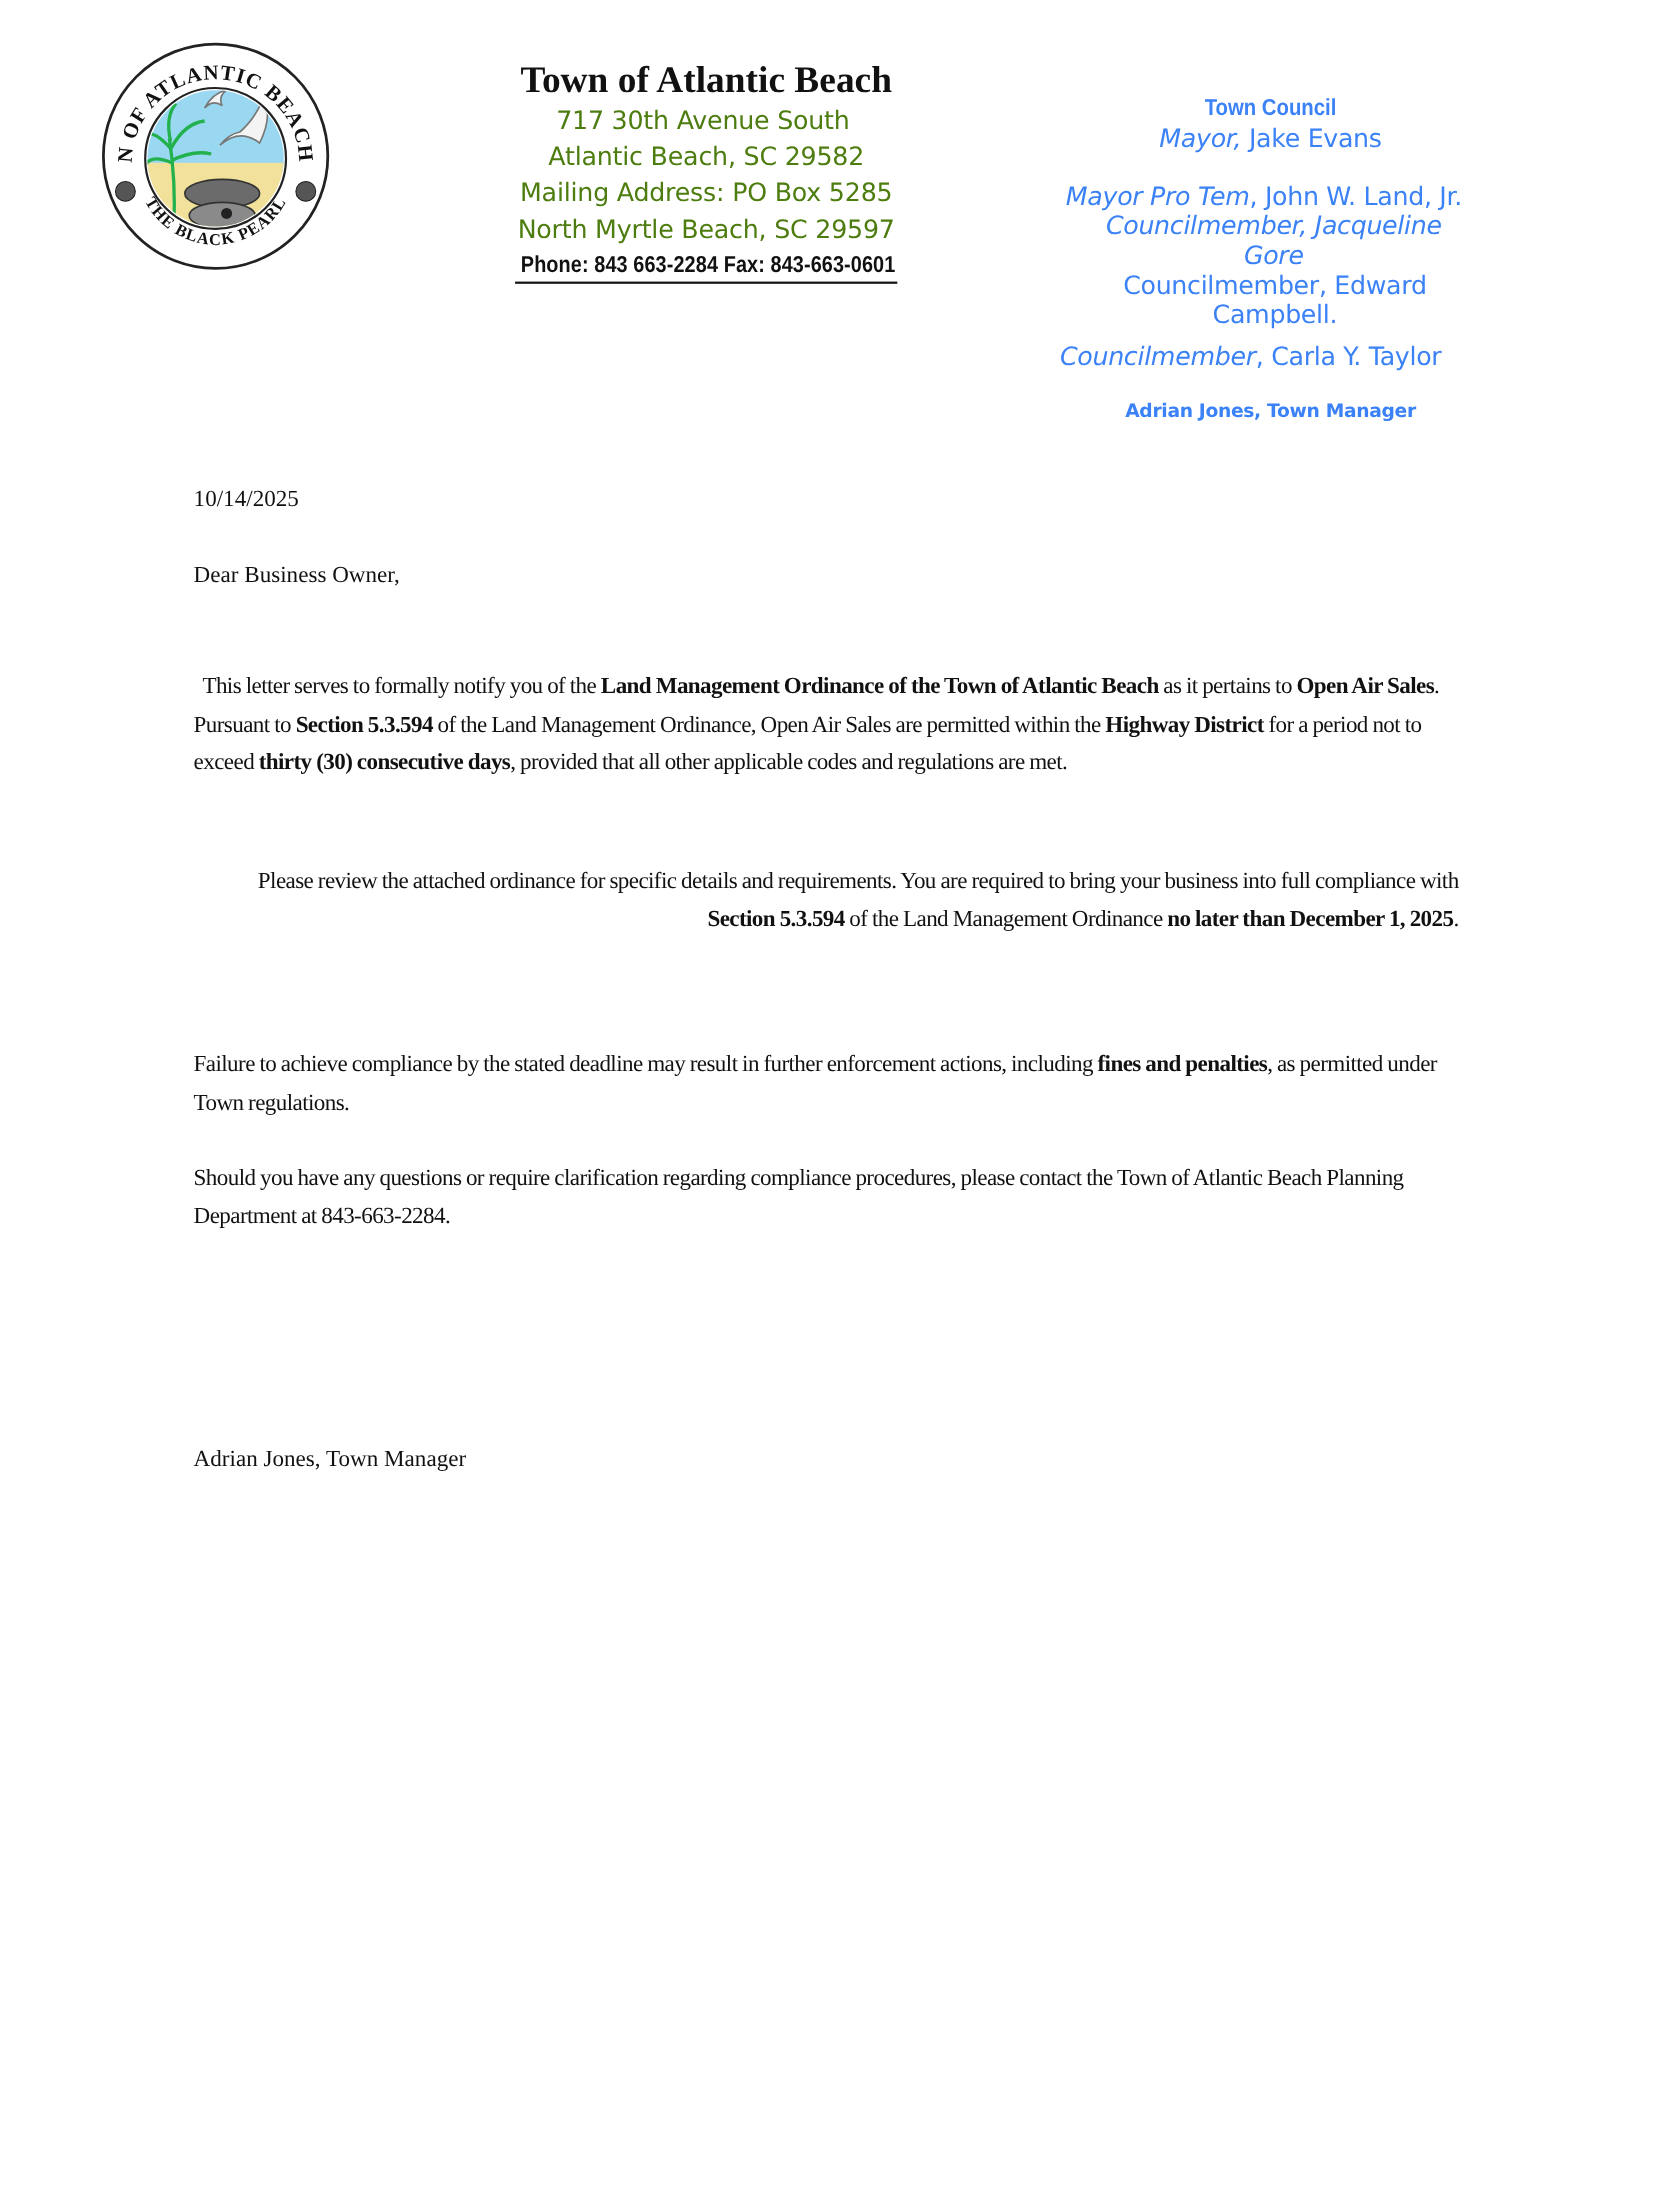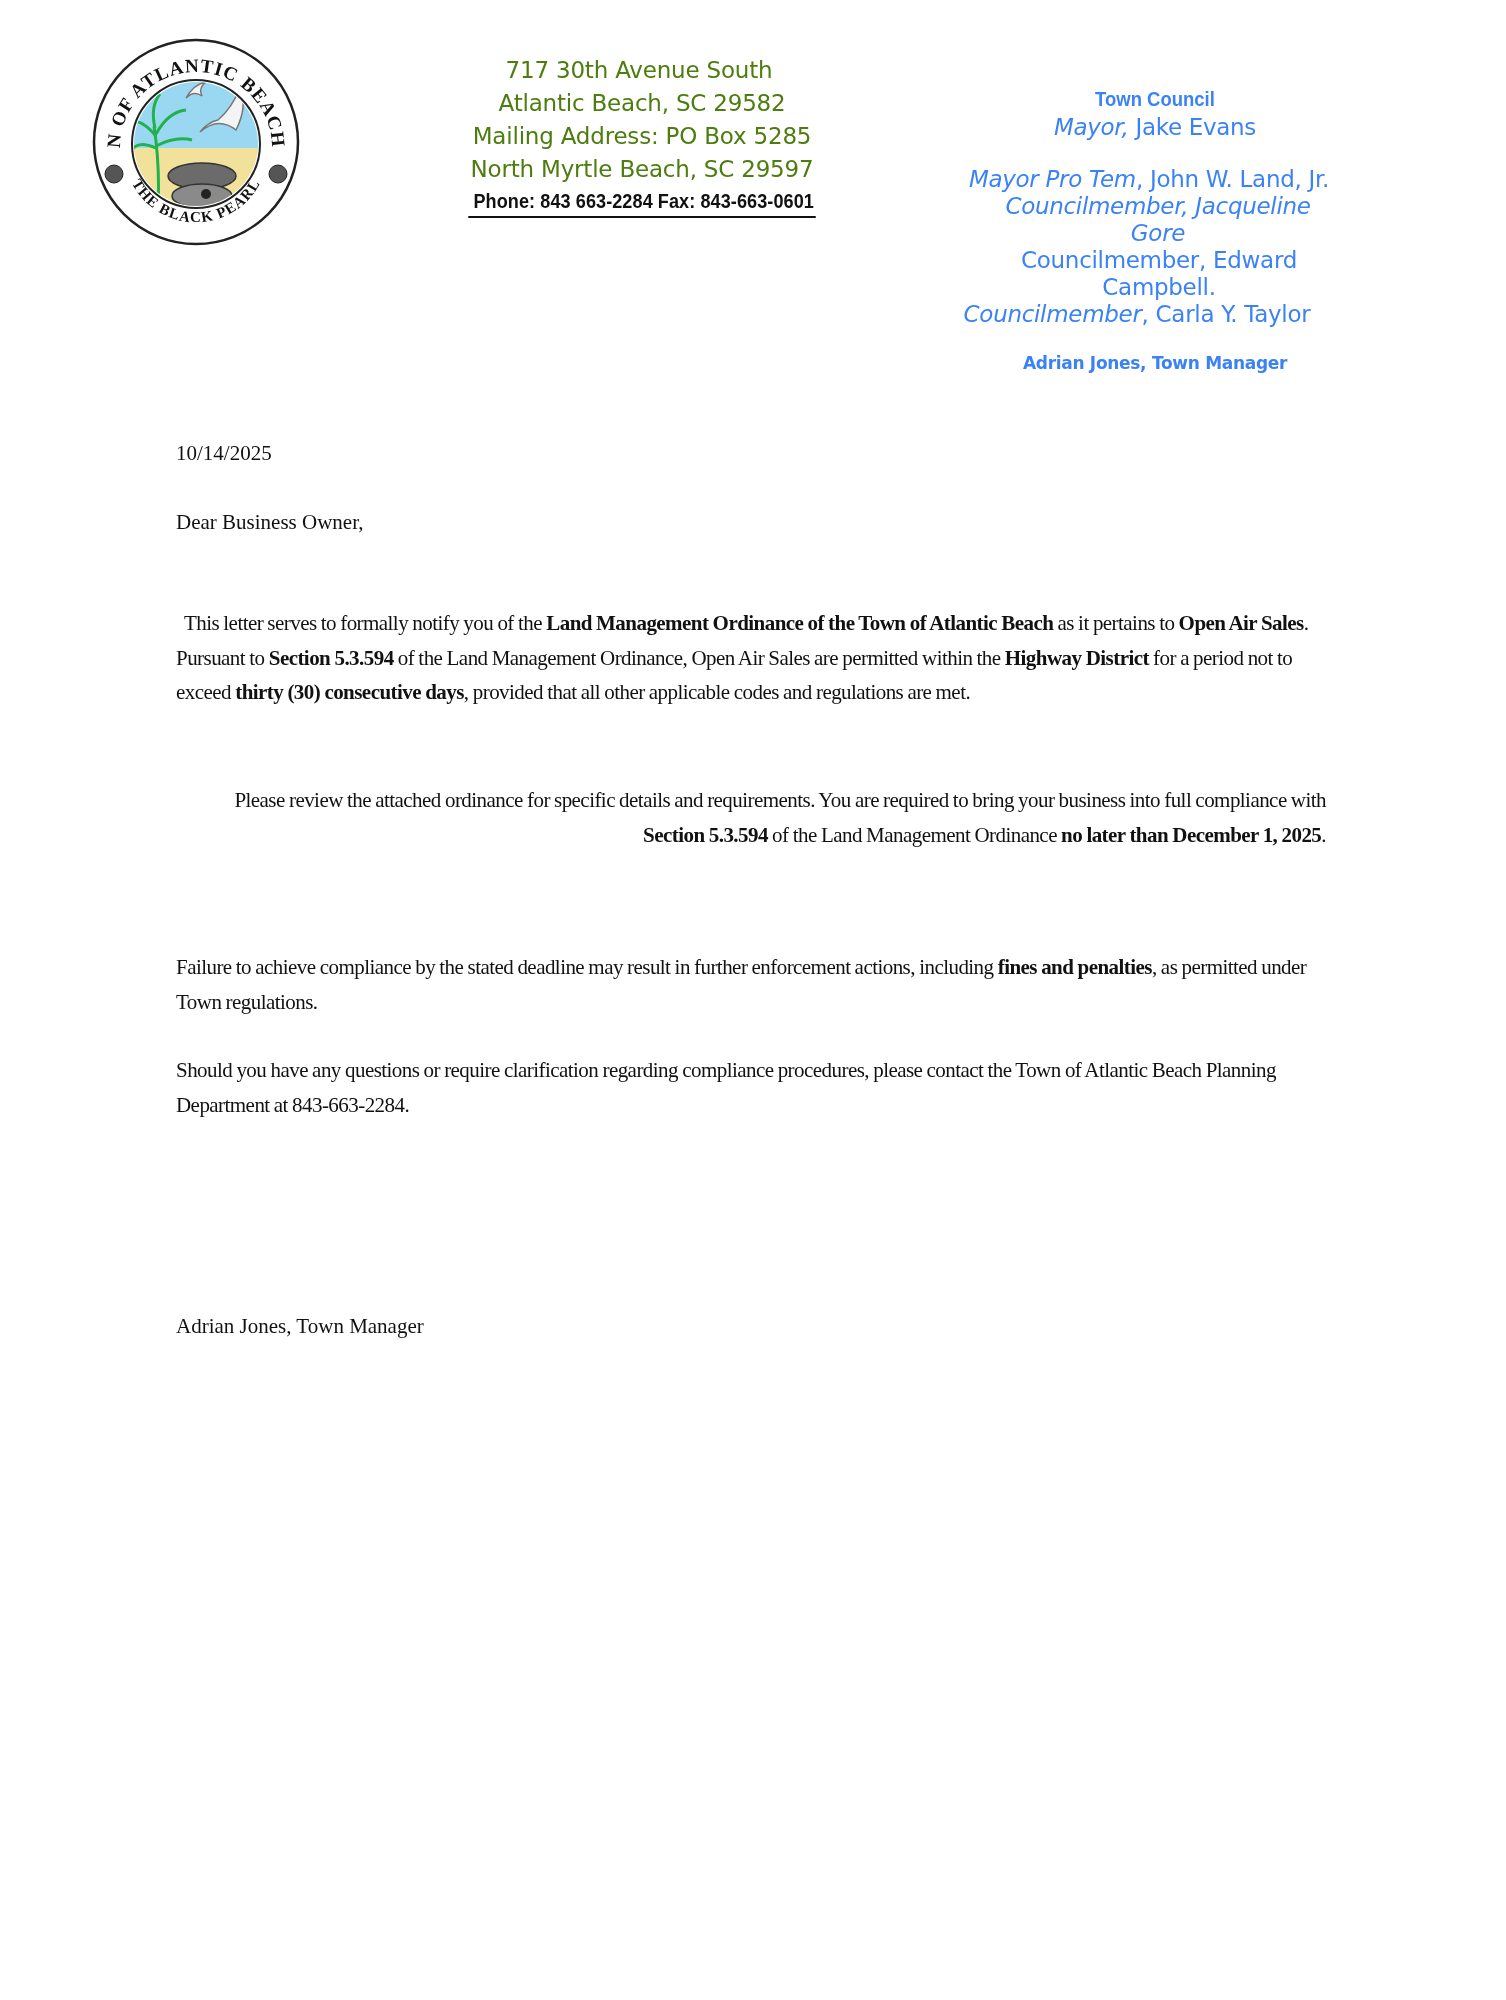--- a/index.html
+++ b/index.html
@@ -19,21 +19,21 @@
 
   
   #council { left: 975px; top: 86px; width: 360px; text-align: center; color: #3b82f6; }
   #council-title { font-family: "Liberation Sans", sans-serif; font-weight: bold; font-size: 21px; line-height: 26px; transform: scaleX(0.88); }
   .c-line { font-family: "DejaVu Sans", "Liberation Sans", sans-serif; font-size: 23px; line-height: 27px; letter-spacing: -0.3px; }
   .c-line i { font-style: italic; }
   #c-mayor { margin-top: 2px; }
   #c-protem { margin-top: 25px; margin-left: -12px; }
   #c-gore { margin-left: 6px; }
   #c-campbell { margin-left: 8px; }
-  #c-taylor { margin-left: -36px; }
+  #c-taylor { margin-left: -36px; margin-top: 11px; }
   #c-manager { margin-top: 25px; font-family: "DejaVu Sans", sans-serif; font-weight: bold; font-size: 17px; letter-spacing: -0.3px; }
 
   
   .letter { font-family: "Liberation Serif", "DejaVu Serif", serif; font-size: 21px; color: #111; }
   #date { left: 176px; top: 433px; line-height: 40px; }
   #salutation { left: 176px; top: 502px; line-height: 40px; }
   .para { left: 176px; width: 1150px; line-height: 34.6px; letter-spacing: -0.55px; word-spacing: -0.5px; }
   .para b { font-weight: bold; }
   #p1 { top: 606px; text-indent: 8px; }
   #p2 { top: 783px; text-align: right; }
@@ -79,20 +79,21 @@
     </text>
     <text font-family="Liberation Serif, serif" font-weight="bold" font-size="15" fill="#111" letter-spacing="1">
       <textPath href="#arcBot" startOffset="50%" text-anchor="middle">THE BLACK PEARL</textPath>
     </text>
     <circle cx="24" cy="138" r="9" fill="#555" stroke="#222" stroke-width="1"></circle>
     <circle cx="188" cy="138" r="9" fill="#555" stroke="#222" stroke-width="1"></circle>
   </svg>
 </div>
 
 <div id="hdr" class="abs">
+  <div id="hdr-title">Town of Atlantic Beach</div>
   <div id="addr-1" class="addr">717 30th Avenue South</div>
   <div class="addr">Atlantic Beach, SC 29582</div>
   <div class="addr">Mailing Address: PO Box 5285</div>
   <div class="addr">North Myrtle Beach, SC 29597</div>
   <div><span id="phone-line">Phone: 843 663-2284  Fax: 843-663-0601</span></div>
 </div>
 
 <div id="council" class="abs">
   <div id="council-title">Town Council</div>
   <div id="c-mayor" class="c-line">

